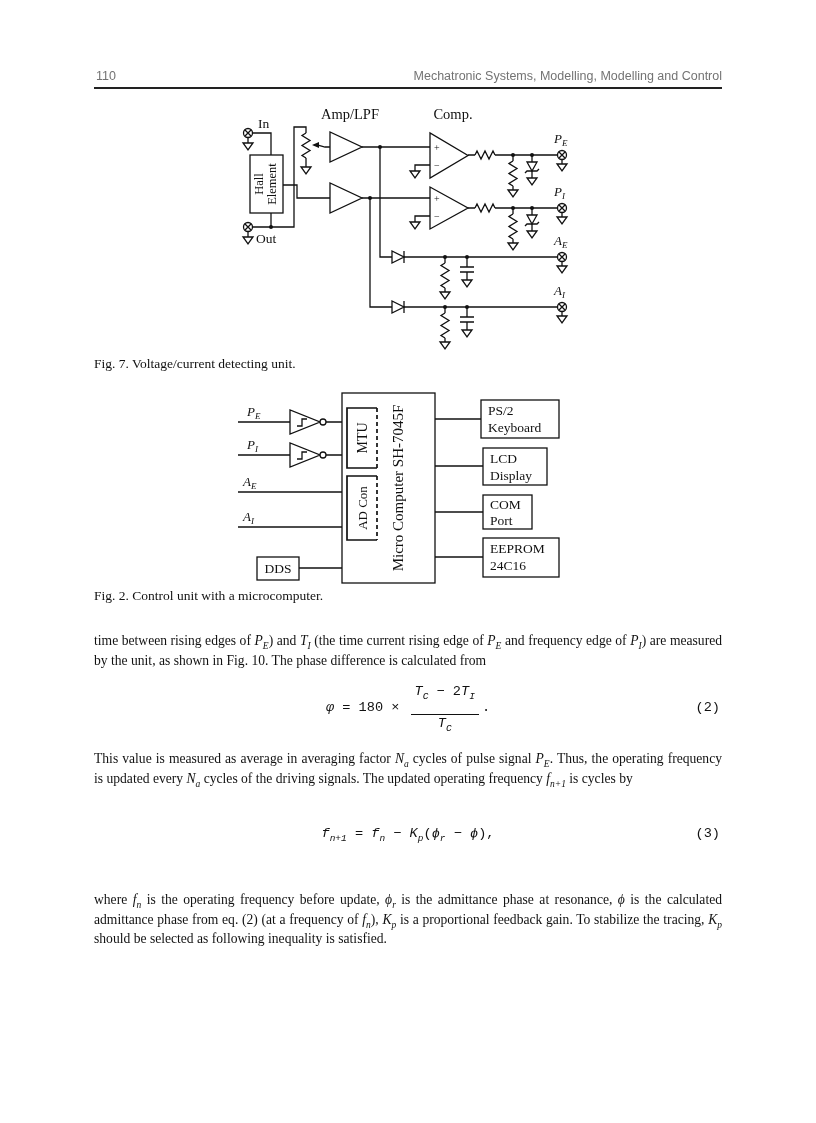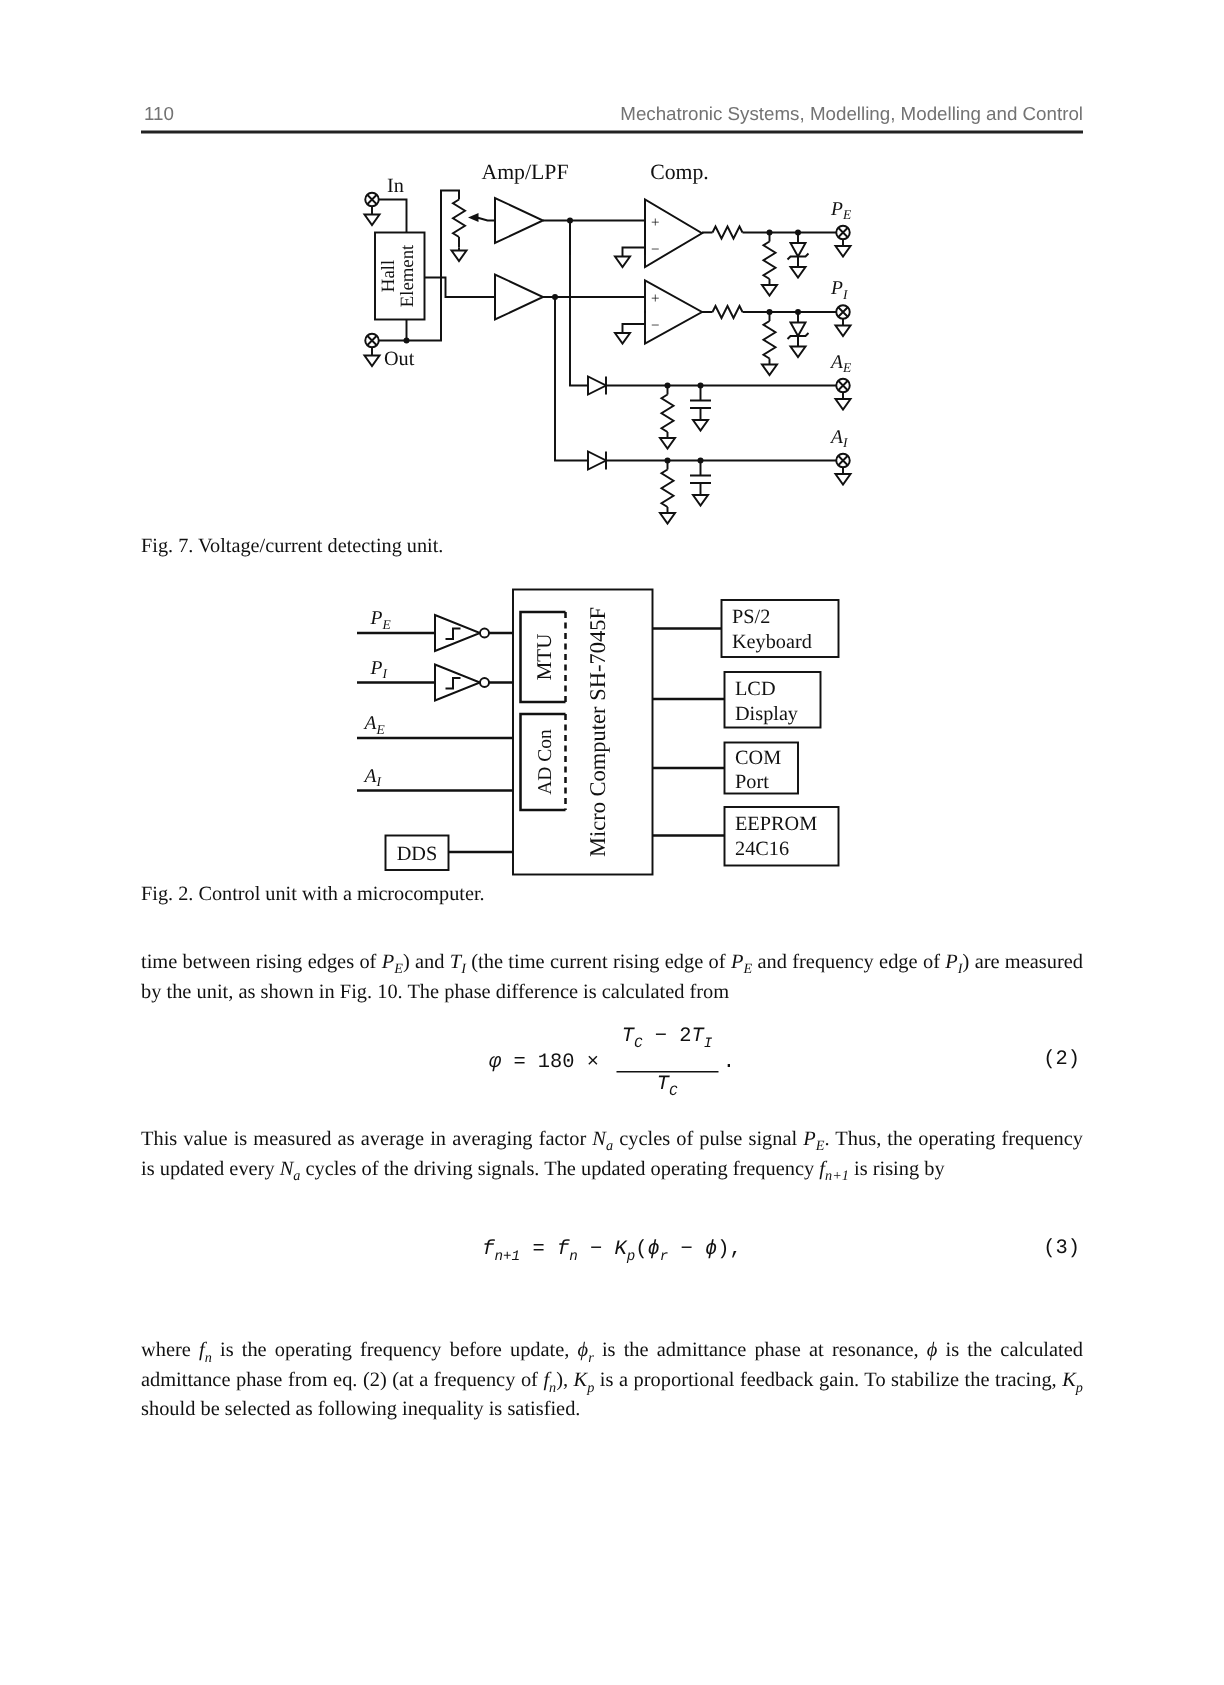--- a/index.html
+++ b/index.html
@@ -307,21 +307,21 @@
 
   <p class="para p1"><span>time between rising edges of </span><i>P</i><sub>E</sub><span>) and </span><i>T</i><sub>I</sub><span> (the time current rising edge of </span><i>P</i><sub>E</sub><span> and frequency edge of </span><i>P</i><sub>I</sub><span>) are measured by the unit, as shown in Fig. 10. The phase difference is calculated from</span></p>
 
   <div class="eq eq2">
     <span class="eqc">
       <span><i>φ</i><span> = 180 × </span></span><span class="frac"><span class="num"><i>T</i><sub>C</sub><span> − 2</span><i>T</i><sub>I</sub></span><span class="den"><i>T</i><sub>C</sub></span></span><span>.</span>
     </span>
     <span class="eq-tag">(2)</span>
   </div>
 
-  <p class="para p2"><span>This value is measured as average in averaging factor </span><i>N</i><sub>a</sub><span> cycles of pulse signal </span><i>P</i><sub>E</sub><span>. Thus, the operating frequency is updated every </span><i>N</i><sub>a</sub><span> cycles of the driving signals. The updated operating frequency </span><i>f</i><sub>n+1</sub><span> is rising by</span></p>
+  <p class="para p2"><span>This value is measured as average in averaging factor </span><i>N</i><sub>a</sub><span> cycles of pulse signal </span><i>P</i><sub>E</sub><span>. Thus, the operating frequency is updated every </span><i>N</i><sub>a</sub><span> cycles of the driving signals. The updated operating frequency </span><i>f</i><sub>n+1</sub><span> is cycles by</span></p>
 
   <div class="eq eq3">
     <span><i>f</i><sub>n+1</sub><span> = </span><i>f</i><sub>n</sub><span> − </span><i>K</i><sub>p</sub><span>(</span><i>ϕ</i><sub>r</sub><span> − </span><i>ϕ</i><span>),</span></span>
     <span class="eq-tag">(3)</span>
   </div>
 
   <p class="para p3"><span>where </span><i>f</i><sub>n</sub><span> is the operating frequency before update, </span><i>ϕ</i><sub>r</sub><span> is the admittance phase at resonance, </span><i>ϕ</i><span> is the calculated admittance phase from eq. (2) (at a frequency of </span><i>f</i><sub>n</sub><span>), </span><i>K</i><sub>p</sub><span> is a proportional feedback gain. To stabilize the tracing, </span><i>K</i><sub>p</sub><span> should be selected as following inequality is satisfied.</span></p>
 
 </div>
 

